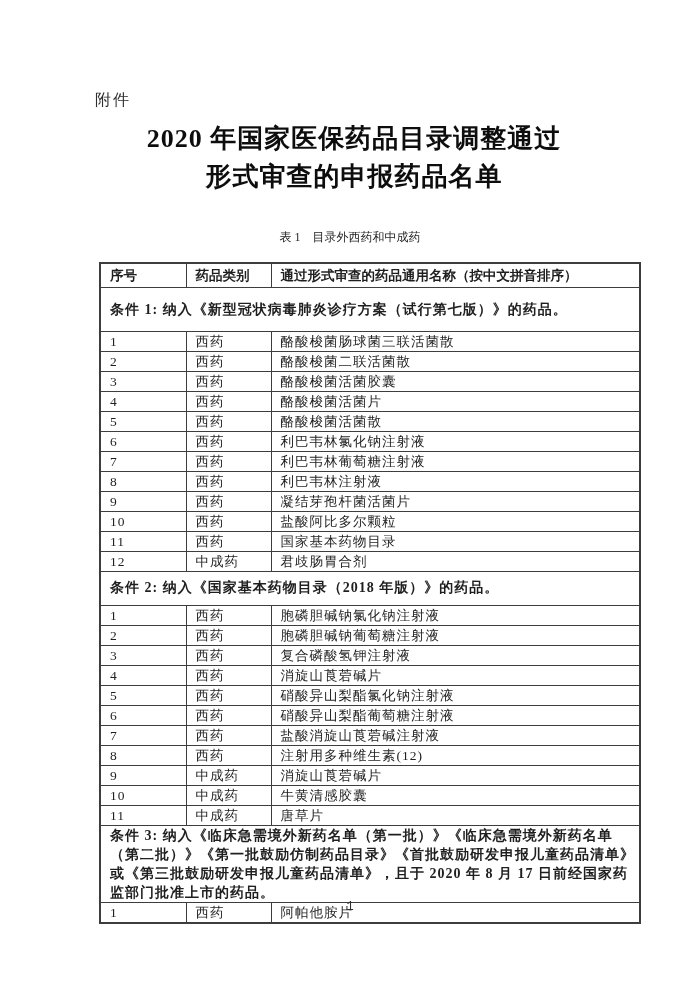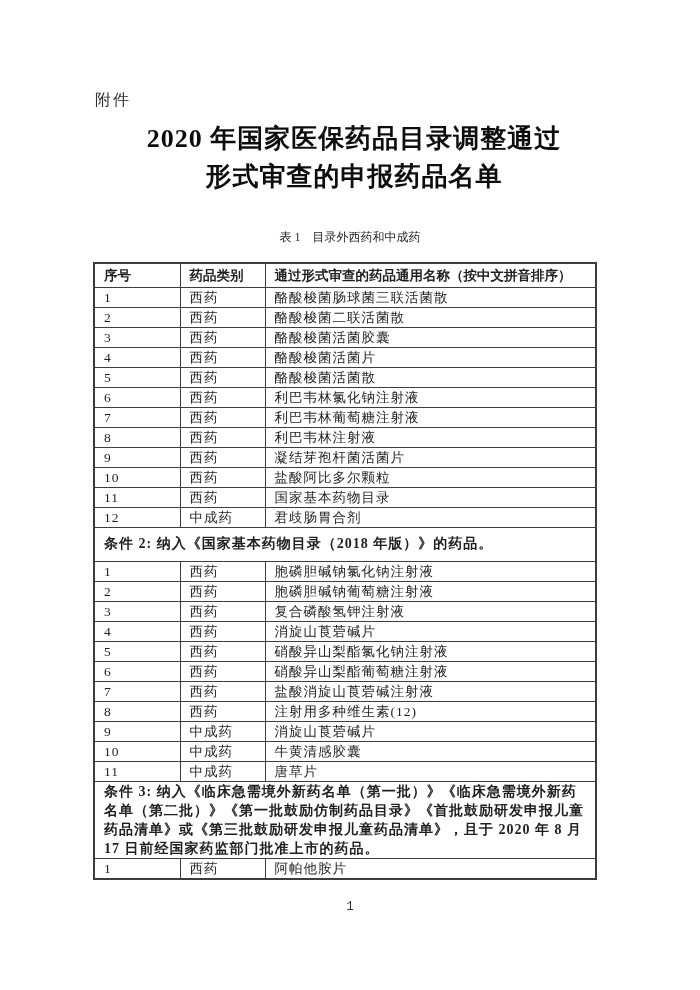--- a/index.html
+++ b/index.html
@@ -41,23 +41,23 @@
     position: absolute;
     left: 0;
     top: 229px;
     width: 700px;
     text-align: center;
     font-size: 12px;
     color: #262626;
   }
   table.drug-table {
     position: absolute;
-    left: 93px;
+    left: 99px;
     top: 262px;
-    width: 504px;
+    width: 542px;
     border-collapse: collapse;
     table-layout: fixed;
     border: 2px solid #3d3d3d;
     font-size: 14px;
   }
   .drug-table th,
   .drug-table td {
     border: 1px solid #3d3d3d;
     padding: 0 4px 0 9px;
     text-align: left;
@@ -117,20 +117,23 @@
       <col>
     </colgroup>
     <thead>
       <tr>
         <th>序号</th>
         <th>药品类别</th>
         <th>通过形式审查的药品通用名称（按中文拼音排序）</th>
       </tr>
     </thead>
     <tbody id="table-body">
+        <tr class="section-row s1">
+          <td colspan="3">条件 1: 纳入《新型冠状病毒肺炎诊疗方案（试行第七版）》的药品。</td>
+        </tr>
         <tr class="data-row">
           <td>1</td>
           <td>西药</td>
           <td>酪酸梭菌肠球菌三联活菌散</td>
         </tr>
         <tr class="data-row">
           <td>2</td>
           <td>西药</td>
           <td>酪酸梭菌二联活菌散</td>
         </tr>

